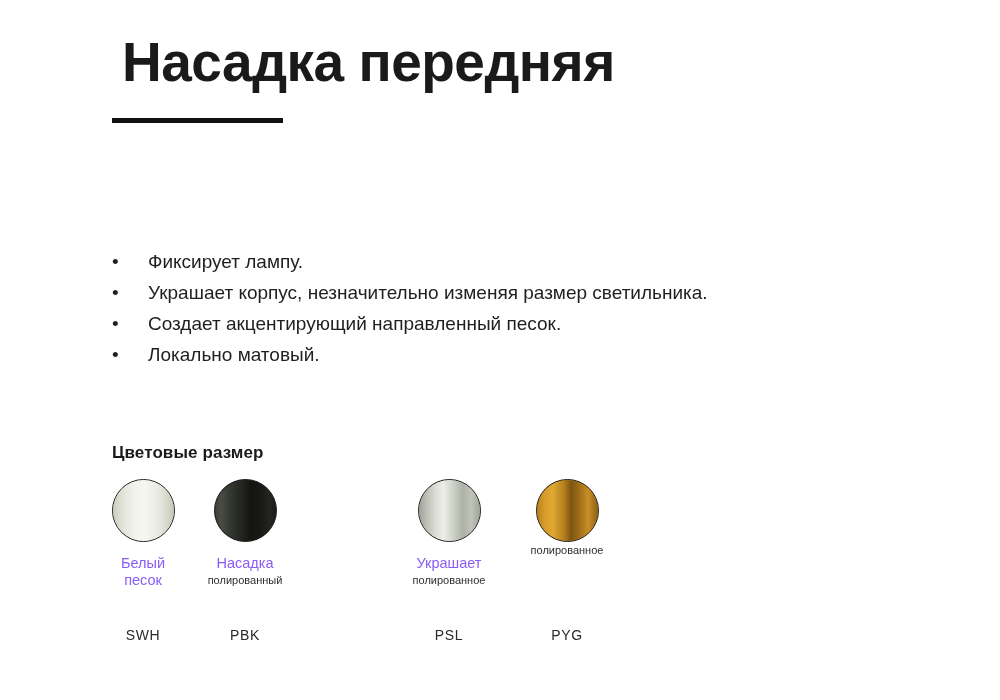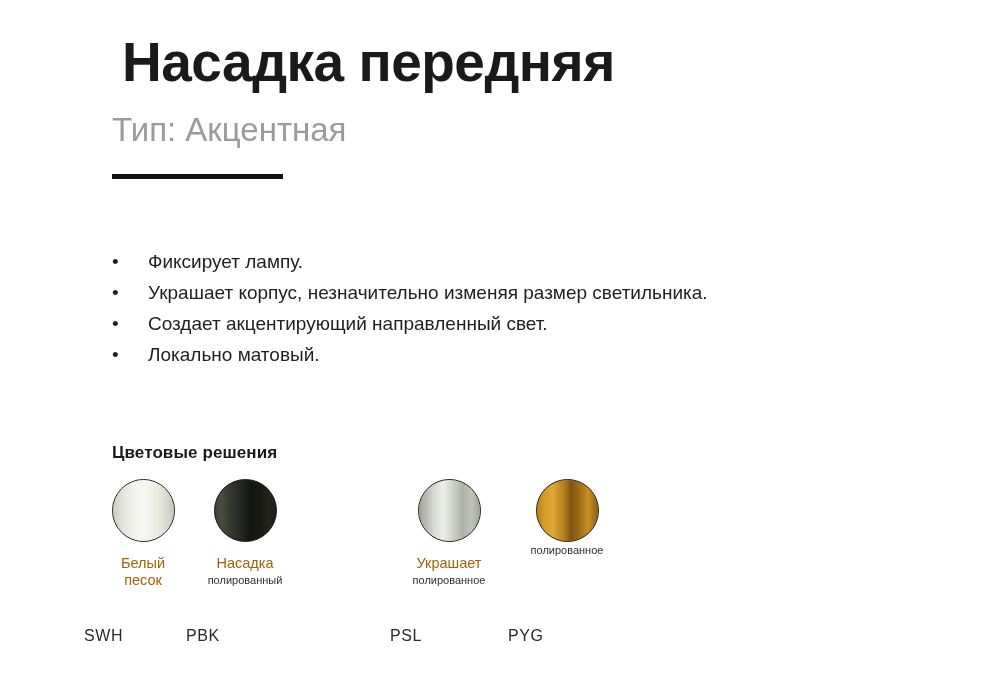--- a/index.html
+++ b/index.html
@@ -123,71 +123,70 @@
   .swatch-disc .sheen {
     position: absolute;
     inset: 0;
     border-radius: 50%;
   }
 
   .swatch-name {
     margin-top: 13px;
     font-size: 14.5px;
     line-height: 17px;
-    color: #a16207;
+    color: #8b5cf6;
   }
   .swatch-finish {
     font-size: 11px;
     line-height: 14px;
     color: #2f2f2f;
     margin-top: 1px;
   }
   .swatch-code {
     position: absolute;
     top: 148px;
     left: 0;
     right: 0;
-    font-size: 16px;
+    font-size: 14px;
     letter-spacing: 0.6px;
     color: #2a2a2a;
-    text-align: left;
+    text-align: center;
   }
 </style>
 </head>
 <body>
 
 <div class="page">
 
   <div class="header">
     <h1 class="title">Насадка передняя</h1>
-    <div class="subtitle">Тип: Акцентная</div>
     <div class="rule"></div>
   </div>
 
   <ul class="features" id="features-list">
       <li class="feature-item">
         <span class="feature-bullet">•</span>
         <span class="feature-text">Фиксирует лампу.</span>
       </li>
       <li class="feature-item">
         <span class="feature-bullet">•</span>
         <span class="feature-text">Украшает корпус, незначительно изменяя размер светильника.</span>
       </li>
       <li class="feature-item">
         <span class="feature-bullet">•</span>
-        <span class="feature-text">Создает акцентирующий направленный свет.</span>
+        <span class="feature-text">Создает акцентирующий направленный песок.</span>
       </li>
       <li class="feature-item">
         <span class="feature-bullet">•</span>
         <span class="feature-text">Локально матовый.</span>
       </li>
     </ul>
 
   <div class="colors">
-    <div class="colors-heading">Цветовые решения</div>
+    <div class="colors-heading">Цветовые размер</div>
     <div class="swatch-row" id="swatch-row">
         <div class="swatch-col" style="left: 31px;">
           <div class="swatch-disc" style="background: rgb(227, 228, 217);">
             <div class="sheen" style="background: linear-gradient(90deg, rgb(201, 203, 189) 0%, rgb(222, 223, 211) 12%, rgb(242, 242, 236) 34%, rgb(247, 247, 242) 52%, rgb(233, 234, 225) 74%, rgb(210, 212, 199) 92%, rgb(196, 198, 184) 100%);"></div>
           </div>
           <div class="swatch-name">Белый<br>песок</div>
           <div class="swatch-code">SWH</div>
         </div>
         <div class="swatch-col" style="left: 133px;">
           <div class="swatch-disc" style="background: rgb(35, 36, 31);">

